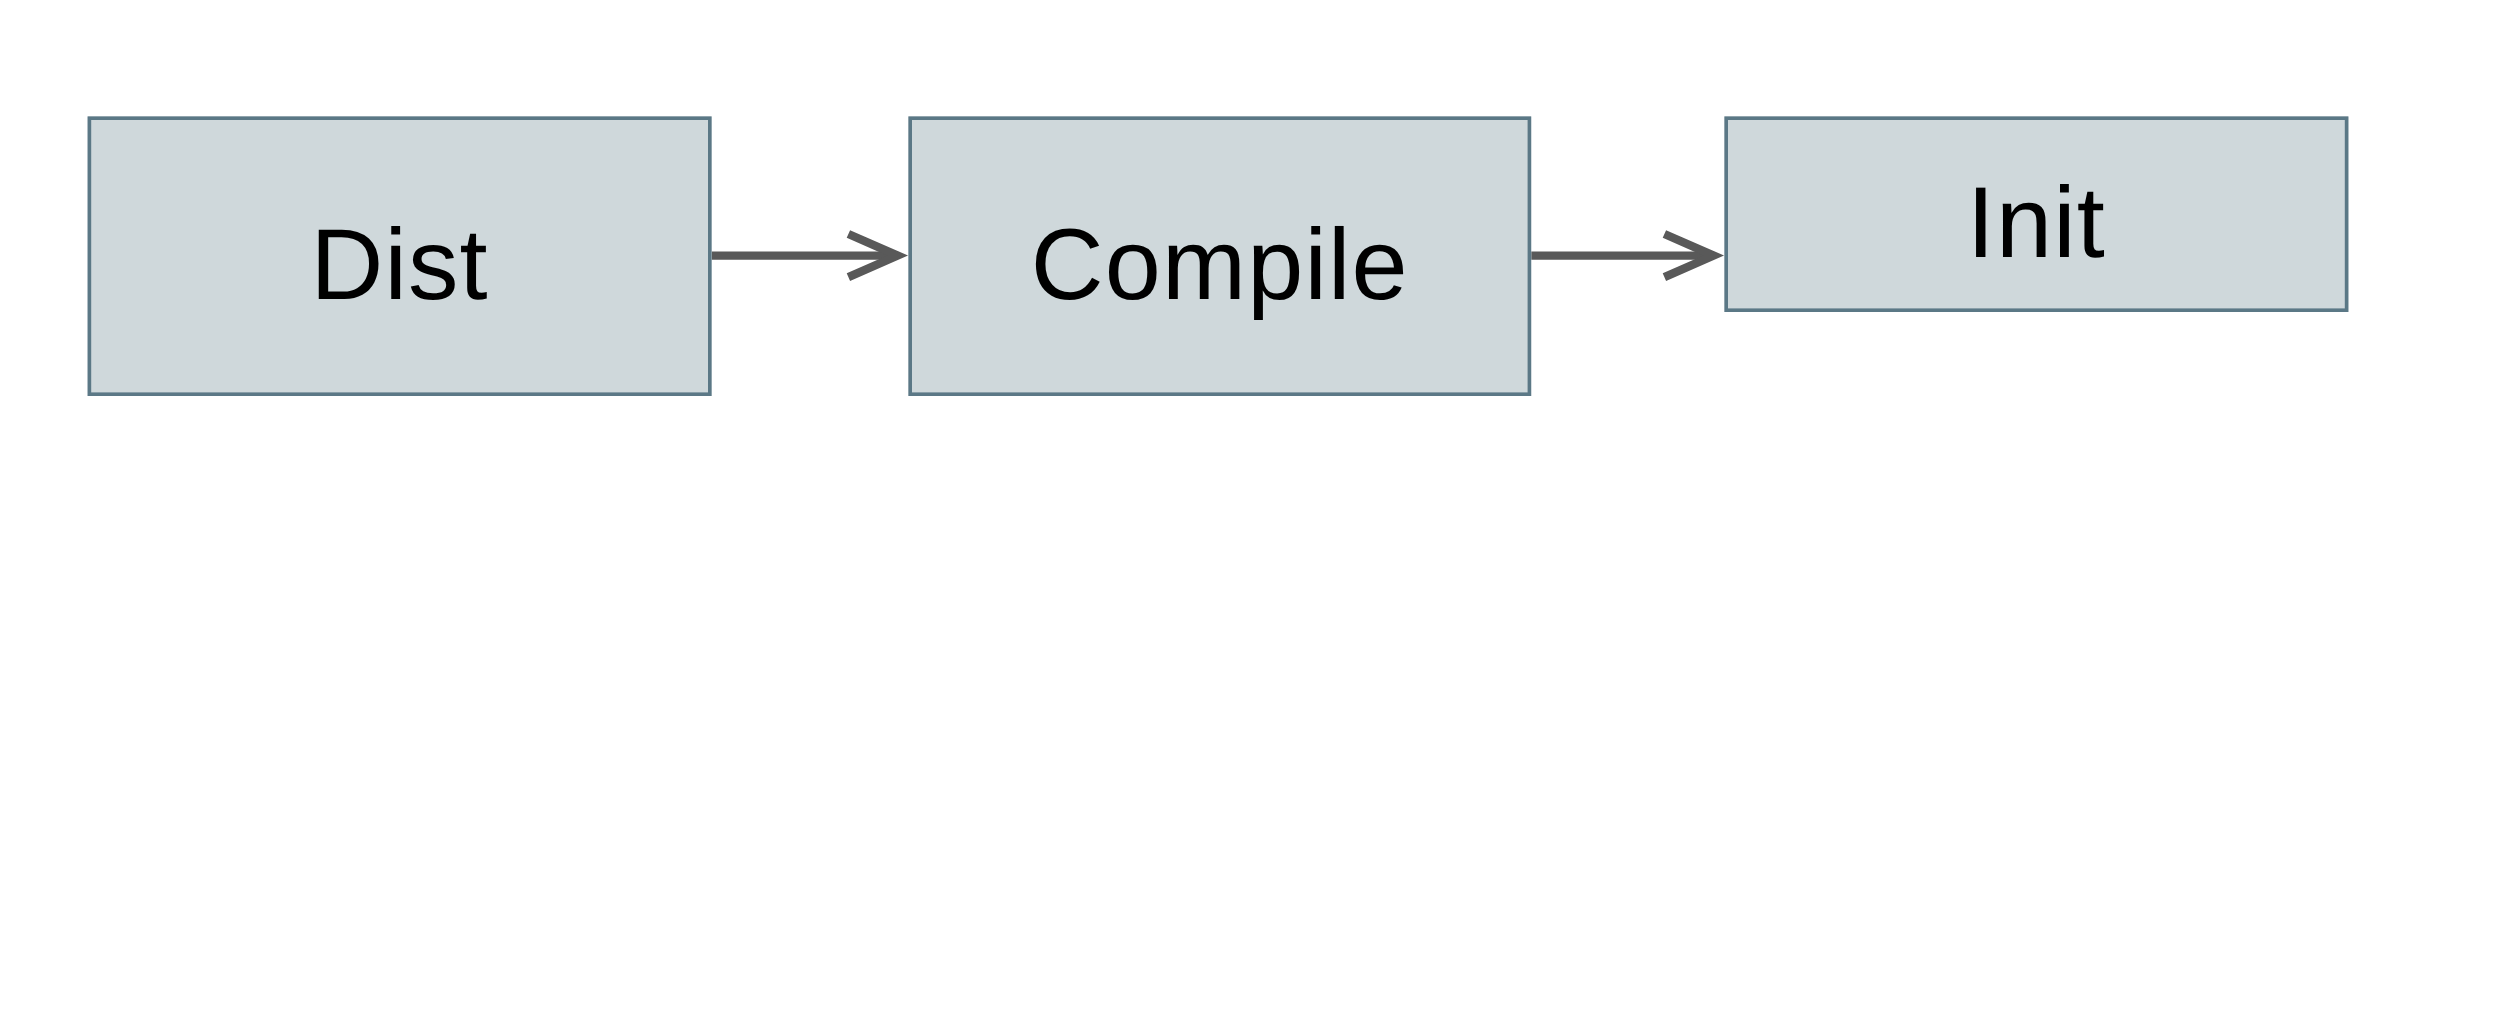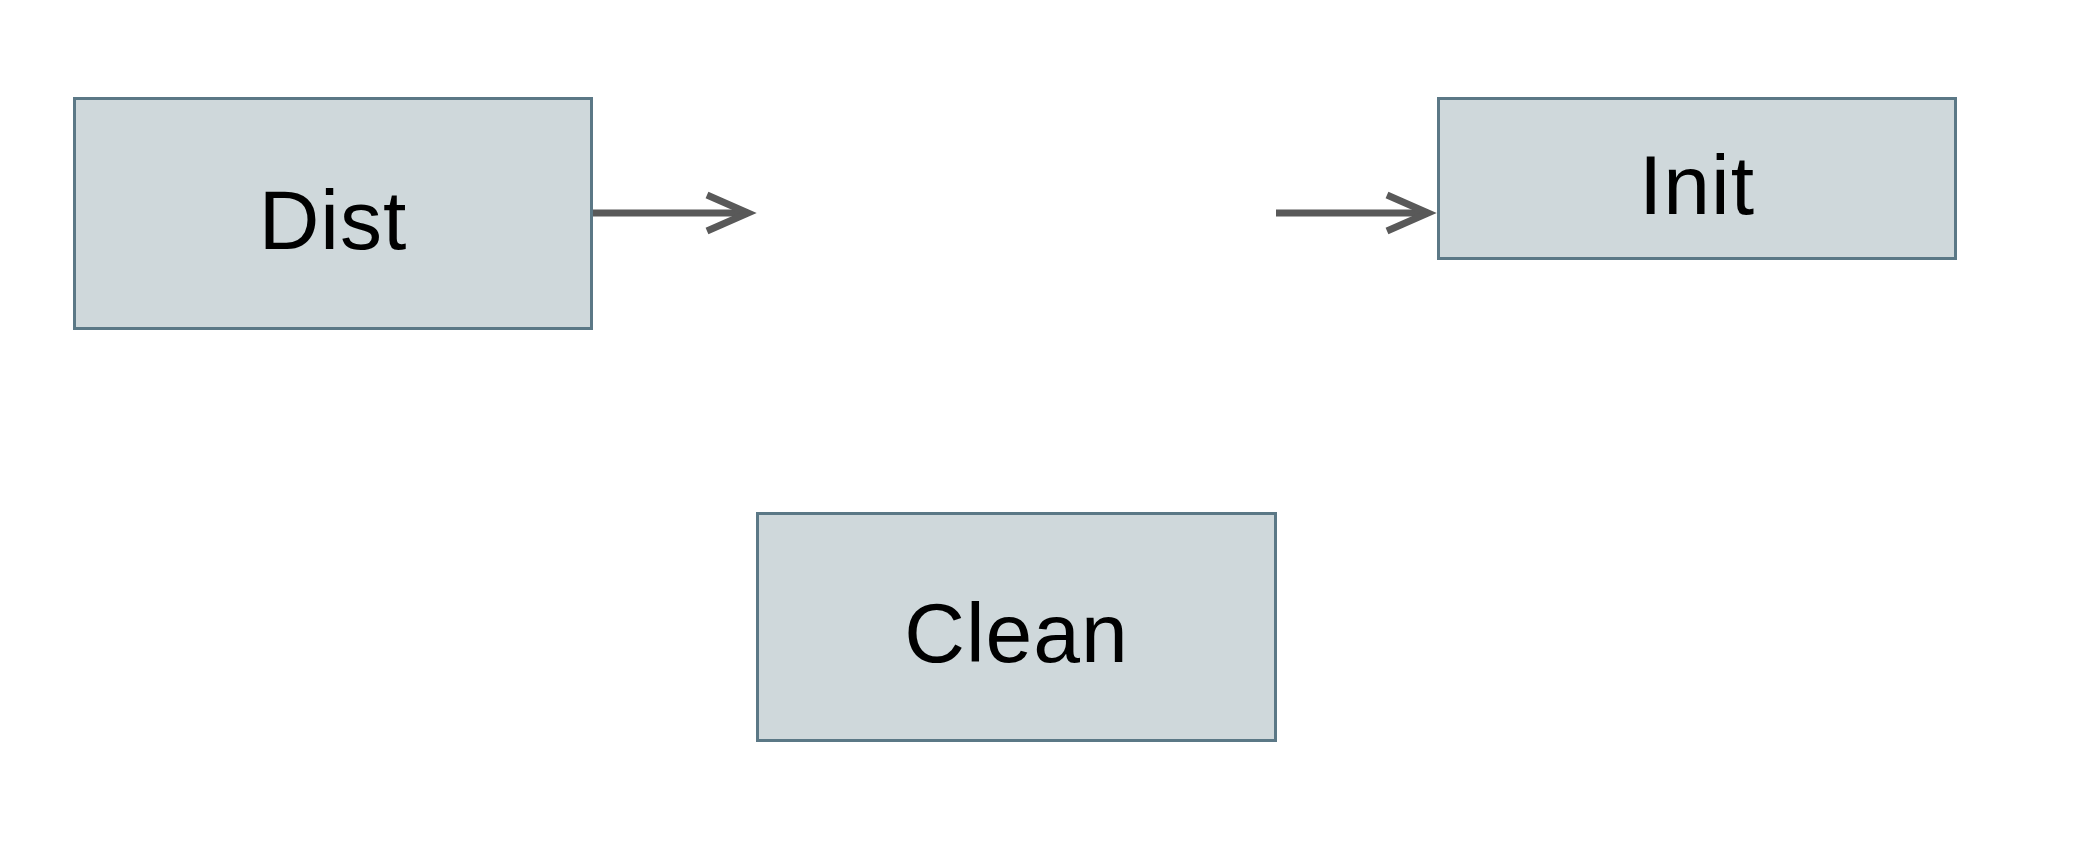--- a/index.html
+++ b/index.html
@@ -72,22 +72,22 @@
     <g>
       <line class="edge-shaft" x1="1276" y1="213" x2="1420" y2="213"></line>
       <polyline class="edge-head" points="1387,195 1428,213 1387,231"></polyline>
     </g>
   </svg>
 
   <div class="node" id="node-dist">
     <span class="node-label">Dist</span>
   </div>
 
+  <div class="node" id="node-compile">
+    <span class="node-label">Compile</span>
+  </div>
 
   <div class="node" id="node-init">
     <span class="node-label">Init</span>
   </div>
 
-  <div class="node" id="node-clean">
-    <span class="node-label">Clean</span>
-  </div>
 
 </div>
 
 </body></html>

